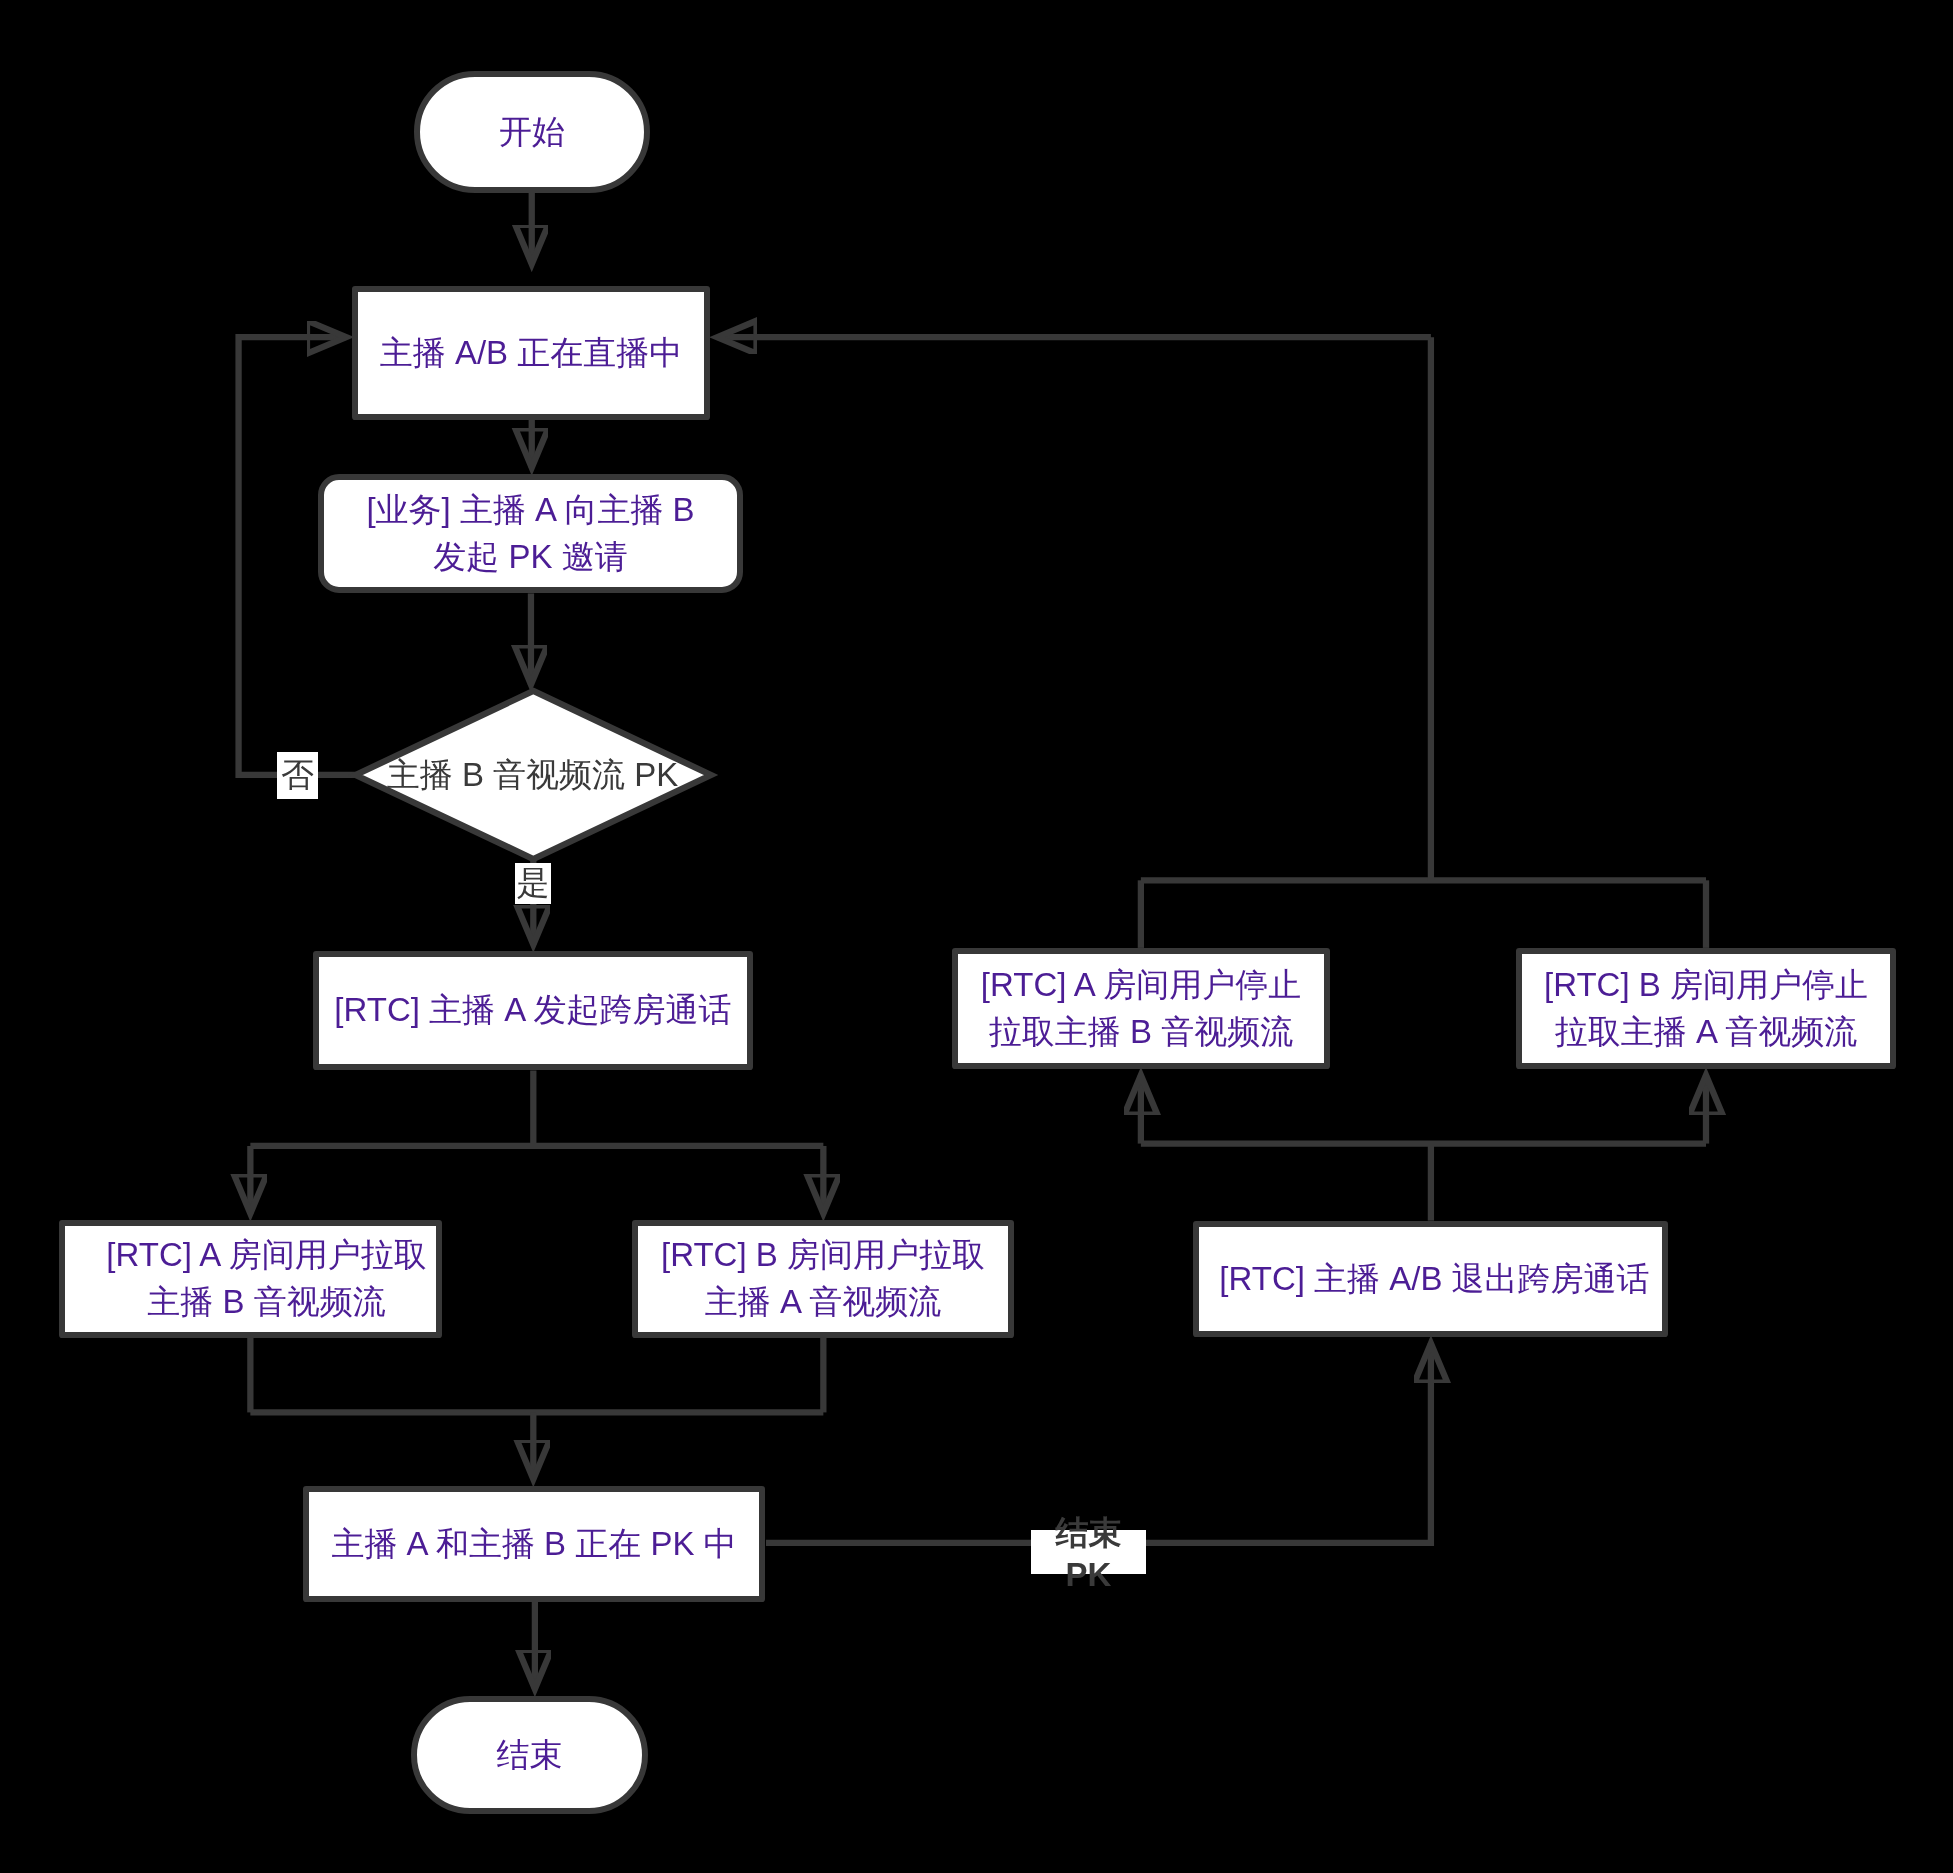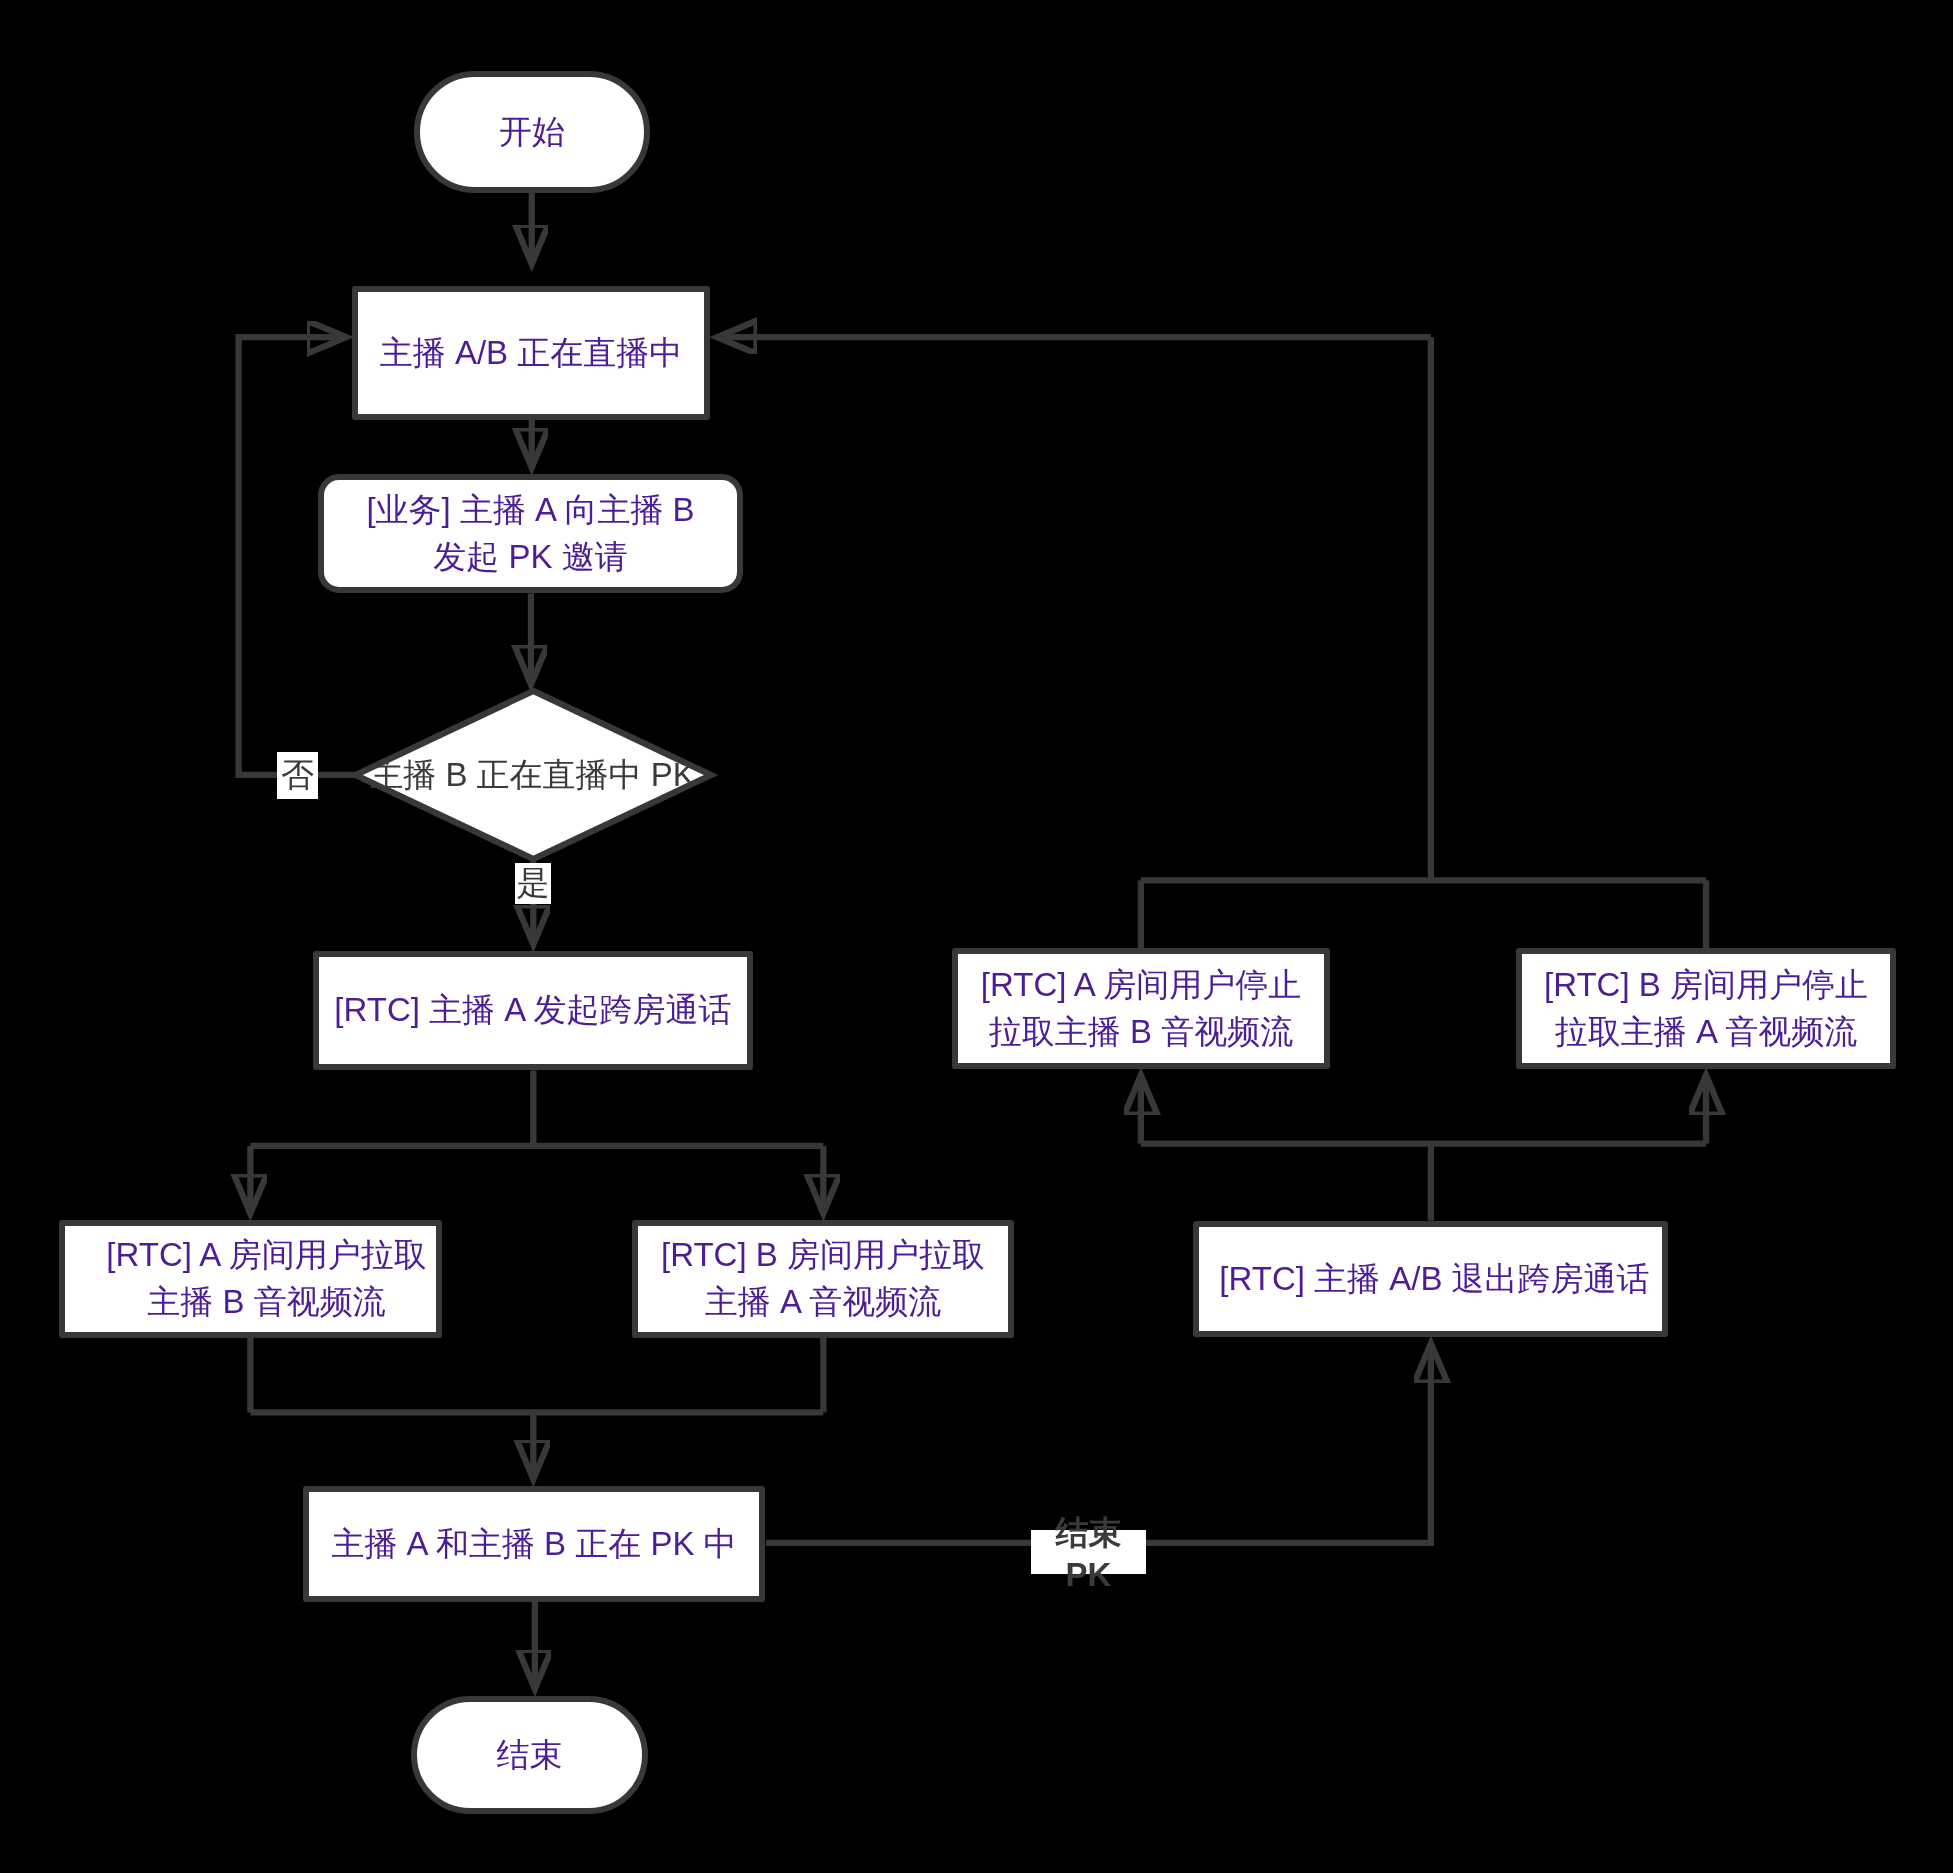--- a/index.html
+++ b/index.html
@@ -88,21 +88,21 @@
     <polygon class="shape" points="678,879 904,986 678,1093 452,986"></polygon>
   </svg>
 
   <div class="node terminal" style="left:414px;top:71px;width:236px;height:122px;">开始</div>
 
   <div class="node" style="left:352px;top:270px;width:358px;height:134px;margin-top:16px;">主播 A/B 正在直播中</div>
 
   <div class="node" style="left:318px;top:474px;width:425px;height:119px;border-radius:21px;">[业务] 主播 A 向主播 B
 发起 PK 邀请</div>
 
-  <div class="ghost" style="left:344px;top:723px;width:377px;height:104px;">主播 B 正在直播中 PK</div>
+  <div class="ghost" style="left:344px;top:723px;width:377px;height:104px;">主播 B 音视频流 PK</div>
 
   <div class="node" style="left:313px;top:951px;width:440px;height:119px;">[RTC] 主播 A 发起跨房通话</div>
 
   <div class="node" style="left:59px;top:1220px;width:383px;height:118px;padding-left:32px;">[RTC] A 房间用户拉取
 主播 B 音视频流</div>
 
   <div class="node" style="left:632px;top:1220px;width:382px;height:118px;">[RTC] B 房间用户拉取
 主播 A 音视频流</div>
 
   <div class="node" style="left:303px;top:1486px;width:462px;height:116px;">主播 A 和主播 B 正在 PK 中</div>

